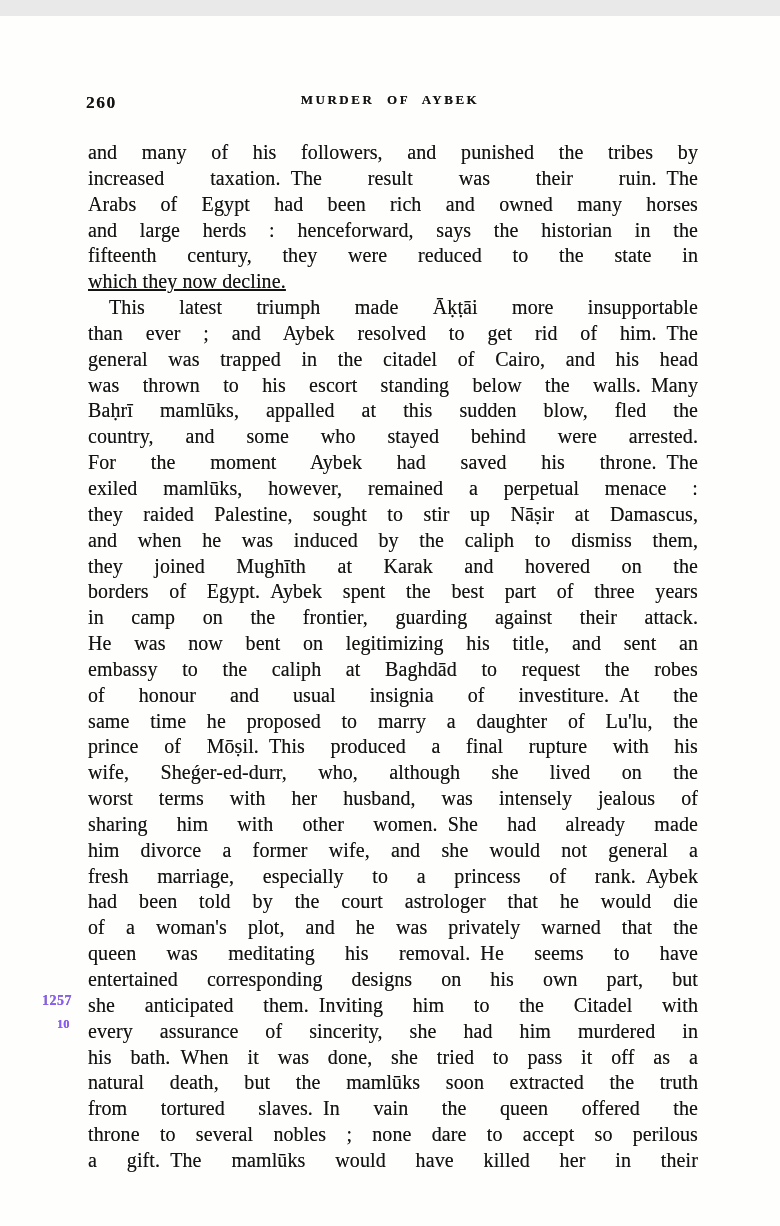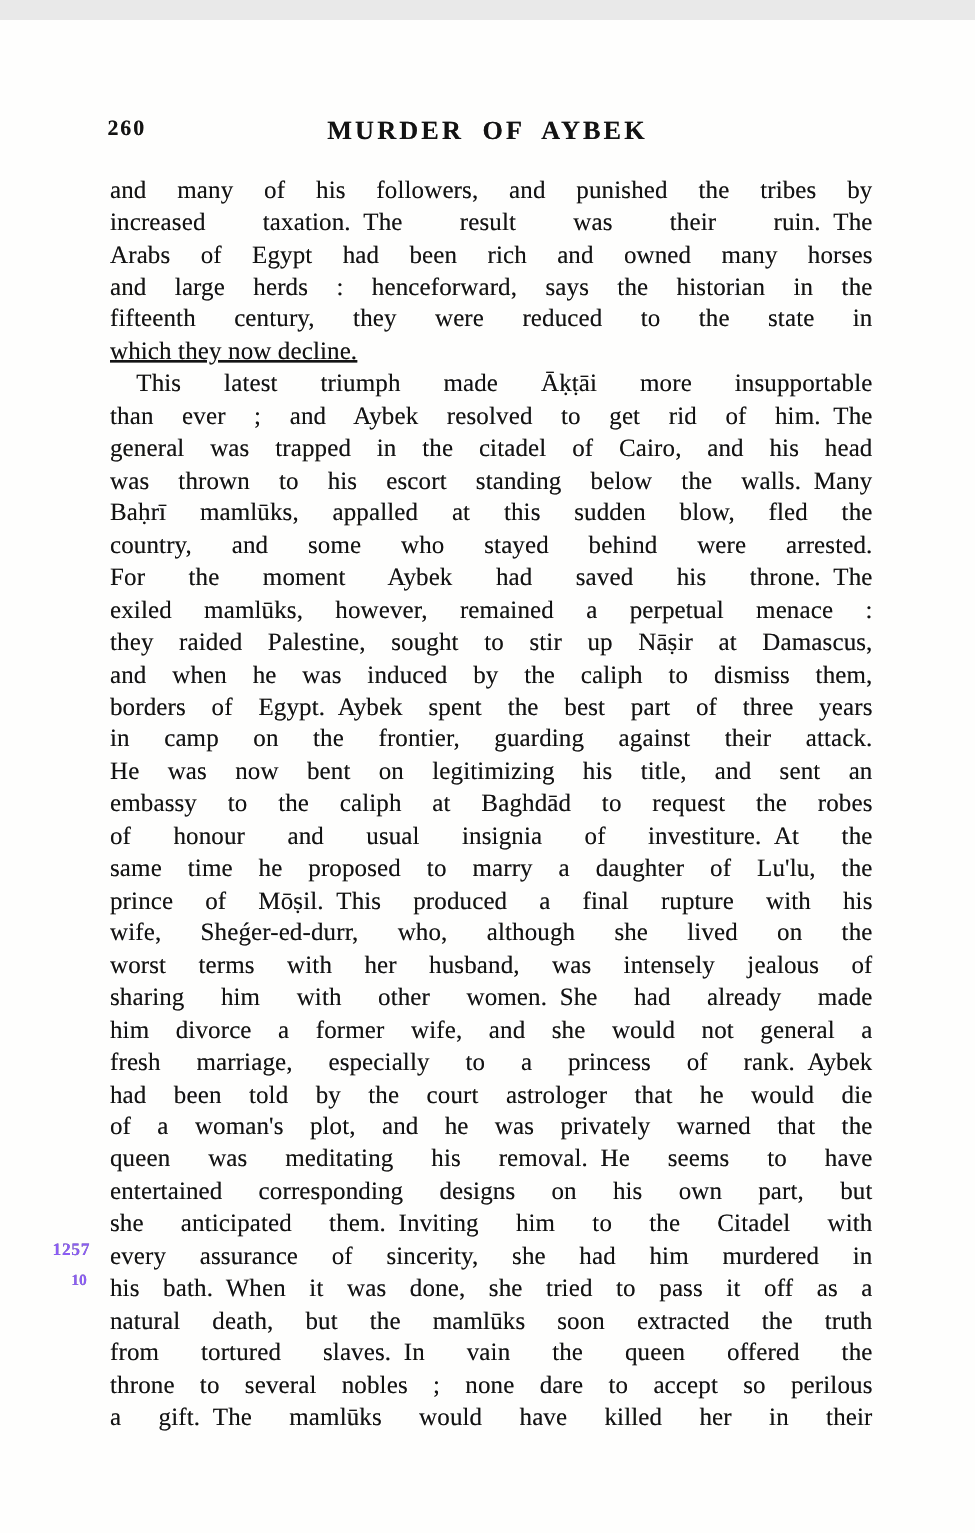--- a/index.html
+++ b/index.html
@@ -13,21 +13,21 @@
     overflow:hidden;
   }
   .page-number {
     position:absolute; left:86px; top:76px;
     font-size:17.5px; font-weight:700; letter-spacing:1.5px;
     text-shadow:0 0 0.5px rgba(0,0,0,0.55);
   }
   .running-header {
     position:absolute; top:76px; left:0; width:100%;
     text-align:center;
-    font-size:21px; font-weight:700;
+    font-size:13px; font-weight:700;
     letter-spacing:2.5px; word-spacing:7px;
     text-shadow:0 0 0.5px rgba(0,0,0,0.55);
   }
   .text-block {
     position:absolute; left:88px; top:124px; width:610px;
     font-size:20px; line-height:25.85px;
     text-shadow:0 0 0.5px rgba(0,0,0,0.5);
     letter-spacing:0.1px;
   }
   .line {
@@ -68,20 +68,21 @@
       <div class="line indent">This latest triumph made Āḳṭāi more insupportable</div>
       <div class="line">than ever ; and Aybek resolved to get rid of him. The</div>
       <div class="line">general was trapped in the citadel of Cairo, and his head</div>
       <div class="line">was thrown to his escort standing below the walls. Many</div>
       <div class="line">Baḥrī mamlūks, appalled at this sudden blow, fled the</div>
       <div class="line">country, and some who stayed behind were arrested.</div>
       <div class="line">For the moment Aybek had saved his throne. The</div>
       <div class="line">exiled mamlūks, however, remained a perpetual menace :</div>
       <div class="line">they raided Palestine, sought to stir up Nāṣir at Damascus,</div>
       <div class="line">and when he was induced by the caliph to dismiss them,</div>
+      <div class="line">they joined Mughīth at Karak and hovered on the</div>
       <div class="line">borders of Egypt. Aybek spent the best part of three years</div>
       <div class="line">in camp on the frontier, guarding against their attack.</div>
       <div class="line">He was now bent on legitimizing his title, and sent an</div>
       <div class="line">embassy to the caliph at Baghdād to request the robes</div>
       <div class="line">of honour and usual insignia of investiture. At the</div>
       <div class="line">same time he proposed to marry a daughter of Lu'lu, the</div>
       <div class="line">prince of Mōṣil. This produced a final rupture with his</div>
       <div class="line">wife, Sheǵer-ed-durr, who, although she lived on the</div>
       <div class="line">worst terms with her husband, was intensely jealous of</div>
       <div class="line">sharing him with other women. She had already made</div>

